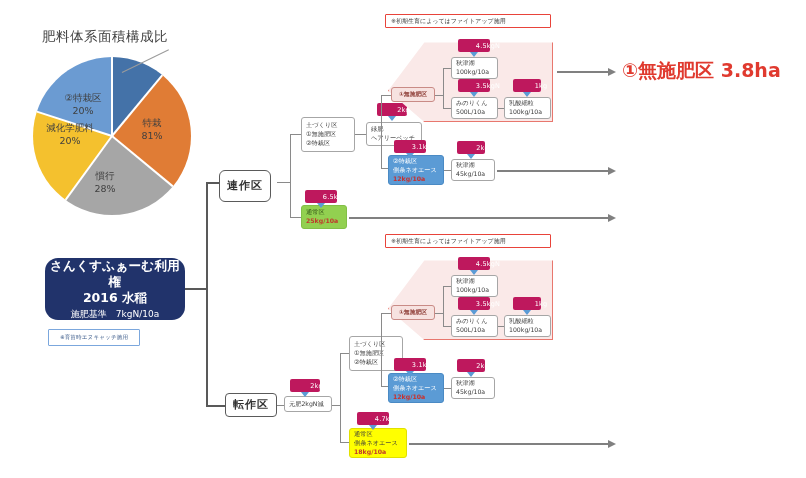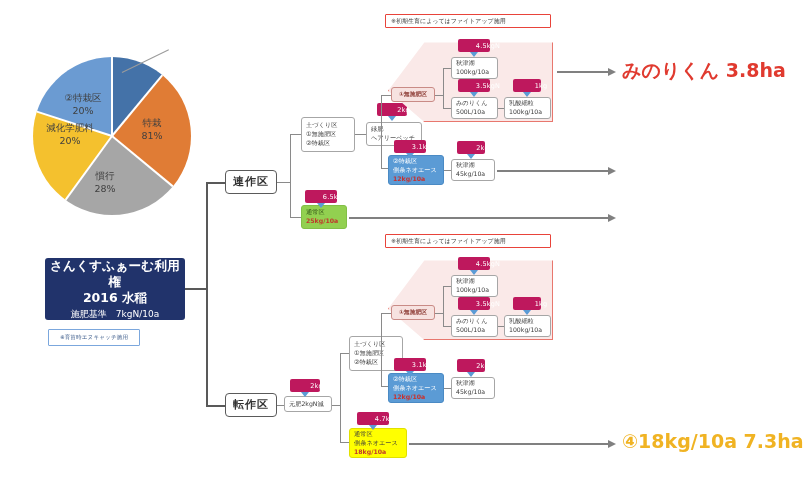--- a/index.html
+++ b/index.html
@@ -28,21 +28,21 @@
   .pie-sep { background:#ffffff; position:absolute; transform-origin: 0 50%; height:2px; }
   .pie-label {
     font-size: 9.5px; color:#3f3f3f; text-align:center; line-height:1.35;
     white-space:nowrap;
   }
   .pie-label.outside { color:#3f3f3f; }
   .leader { background:#9b9b9b; height:1px; transform-origin: 0 50%; }
 
   
   .title-card {
-    background:#21336b; color:#ffffff; border-radius:3px;
+    background:#21336b; color:#ffffff; border-radius:13px;
     display:flex; flex-direction:column; align-items:center; justify-content:center;
     text-align:center; line-height:1.25;
   }
   .title-card .l1 { font-size:12.5px; font-weight:bold; letter-spacing:.3px;}
   .title-card .l2 { font-size:12.5px; font-weight:bold; margin-top:1px;}
   .title-card .l3 { font-size:9px; margin-top:3px; font-weight:normal;}
 
   .note-small {
     border:1px solid #7ba7dd; background:#ffffff; color:#3f5e8c;
     font-size:5.6px; display:flex; align-items:center; justify-content:center;
@@ -120,20 +120,21 @@
   .r1 { color:#e03a2f; }
   .r2 { color:#5b9bd5; }
   .r3 { color:#70ad47; }
   .r4 { color:#f0b323; }
 </style>
 </head>
 <body>
 
 <div id="stage">
 
+  <div class="abs chart-title" style="left:42px; top:28px;">肥料体系面積構成比</div>
 
   <div class="abs" id="pie-wrap" style="left:33px; top:57px; width:158px; height:158px;">
     <div class="pie abs" id="pie-disc" style="left: 0px; top: 0px; width: 158px; height: 158px; background: conic-gradient(rgb(68, 114, 168) 0deg, rgb(68, 114, 168) 39.6deg, rgb(224, 124, 53) 39.6deg, rgb(224, 124, 53) 129.6deg, rgb(166, 166, 166) 129.6deg, rgb(166, 166, 166) 216deg, rgb(244, 193, 46) 216deg, rgb(244, 193, 46) 288deg, rgb(107, 155, 210) 288deg, rgb(107, 155, 210) 360deg);"></div>
   <div class="pie-sep" style="left: 79px; top: 78px; width: 79px; transform: rotate(-90deg);"></div>
       <div class="pie-sep" style="left: 79px; top: 78px; width: 79px; transform: rotate(-50.4deg);"></div>
       <div class="pie-sep" style="left: 79px; top: 78px; width: 79px; transform: rotate(39.6deg);"></div>
       <div class="pie-sep" style="left: 79px; top: 78px; width: 79px; transform: rotate(126deg);"></div>
       <div class="pie-sep" style="left: 79px; top: 78px; width: 79px; transform: rotate(198deg);"></div>
     </div>
 
@@ -162,21 +163,21 @@
     <div class="l3">施肥基準　7kgN/10a</div>
   </div>
 
   <div class="abs note-small" style="left:48px; top:329px; width:92px; height:17px;">※育苗時エヌキャッチ施用</div>
 
   <div class="abs ln lnh thick" style="left:185px; top:288px; width:22px; height:1.5px;"></div>
   <div class="abs ln lnv thick" style="left:206px; top:182px; width:1.5px; height:224px;"></div>
   <div class="abs ln lnh thick" style="left:206px; top:182px; width:20px; height:1.5px;"></div>
   <div class="abs ln lnh thick" style="left:206px; top:405px; width:20px; height:1.5px;"></div>
 
-  <div class="abs node big" style="left:225px; top:170px; width:52px; height:24px;">連作区</div>
+  <div class="abs node big" style="left:219px; top:170px; width:52px; height:32px;border-radius:6px;">連作区</div>
 
   <div class="abs ln lnh" style="left:277px; top:182px; width:14px;"></div>
   <div class="abs ln lnv" style="left:290px; top:134px; width:1px; height:84px;"></div>
   <div class="abs ln lnh" style="left:290px; top:134px; width:12px;"></div>
   <div class="abs ln lnh" style="left:290px; top:217px; width:12px;"></div>
 
   <div class="abs node" style="left:301px; top:117px; width:54px; height:35px;">
     <div>土づくり区</div>
     <div>①無施肥区</div>
     <div>②特栽区</div>
@@ -355,25 +356,24 @@
     <div>秋津湖</div>
     <div>45kg/10a</div>
   </div>
   <div class="abs callout" style="left:457px; top:359px; width:28px; height:13px;">
     <span>2kgN</span>
     <span class="tail"></span>
   </div>
 
   <div class="abs arrow-line" style="left:557px; top:71px; width:52px;"></div>
   <div class="abs arrow-head" style="left:608px; top:68px;"></div>
-  <div class="abs result r1" style="left:622px; top:58px;">みのりくん 3.8ha</div>
+  <div class="abs result r1" style="left:622px; top:58px;">①無施肥区 3.8ha</div>
 
   <div class="abs arrow-line" style="left:497px; top:170px; width:112px;"></div>
   <div class="abs arrow-head" style="left:608px; top:167px;"></div>
 
   <div class="abs arrow-line" style="left:349px; top:217px; width:260px;"></div>
   <div class="abs arrow-head" style="left:608px; top:214px;"></div>
 
   <div class="abs arrow-line" style="left:409px; top:443px; width:200px;"></div>
   <div class="abs arrow-head" style="left:608px; top:440px;"></div>
-  <div class="abs result r4" style="left:622px; top:430px;">④18kg/10a 7.3ha</div>
 
 </div>
 
 </body></html>

